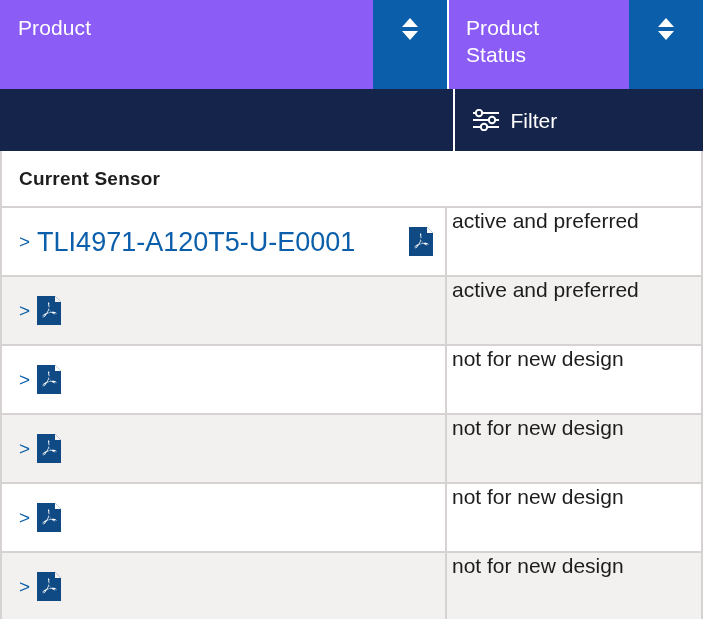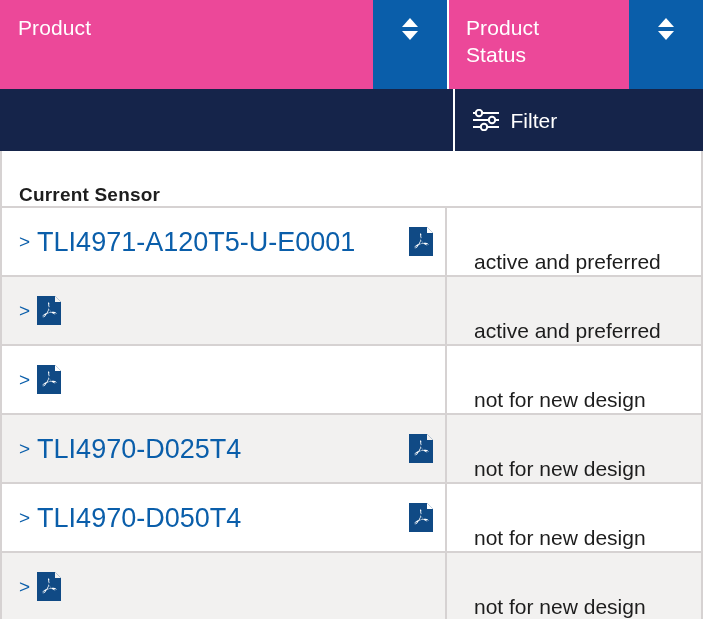--- a/index.html
+++ b/index.html
@@ -17,21 +17,21 @@
     flex-direction: column;
   }
 
   
   .thead {
     display: flex;
     height: 89px;
     flex: 0 0 89px;
   }
   .th {
-    background: #ec4899;
+    background: #8b5cf6;
     display: flex;
     align-items: stretch;
     position: relative;
   }
   .th.col-product { width: 447px; }
   .th.col-status  { width: 256px; border-left: 2px solid #ffffff; gap: 44px; }
 
   .th-label {
     flex: 1 1 auto;
     color: #ffffff;
@@ -105,21 +105,21 @@
     flex: 1 1 auto;
     border-left: 2px solid #d6d2d2;
     border-right: 2px solid #d6d2d2;
     background: #ffffff;
     overflow: hidden;
   }
 
   .group-header {
     height: 57px;
     display: flex;
-    align-items: flex-end;
+    align-items: center;
     padding-left: 17px;
     background: #ffffff;
     border-bottom: 2px solid #d6d2d2;
   }
   .group-header-label {
     font-size: 19px;
     font-weight: bold;
     color: #1d1d1d;
     letter-spacing: .2px;
   }
@@ -162,22 +162,22 @@
     width: 24px; height: 29px;
     flex: 0 0 24px;
     display: block;
     cursor: pointer;
   }
 
   .td-status {
     width: 256px;
     flex: 0 0 256px;
     display: flex;
-    align-items: flex-end;
-    padding-left: 27px;
+    align-items: flex-start;
+    padding-left: 5px;
   }
   .status-text {
     font-size: 21px;
     line-height: 26px;
     color: #1d1d1d;
     white-space: nowrap;
   }
 </style>
 </head>
 <body>
@@ -267,36 +267,34 @@
         </svg>
       </div>
       <div class="td-status">
         <span class="status-text">not for new design</span>
       </div>
     </div>
 
     <div class="trow even">
       <div class="td-product">
         <span class="chev">&gt;</span>
-        <a class="prod-link">TLI4970-D025T4</a>
         <svg class="pdf-icon" viewBox="0 0 24 29">
           <path d="M0 0 H18 L24 6 V29 H0 Z" fill="#104a85"></path>
           <path d="M18 0 L24 6 H18 Z" fill="#f2f1f0"></path>
           <path d="M12.2 6.2c-.9 0-1.3.8-1.2 1.8.1 1 .6 2.3 1 3.4-.6 1.9-1.6 4.2-2.5 5.7-1.6.8-3.3 1.7-3.9 2.6-.5.8-.1 1.7.8 1.6 1.1-.1 2.4-1.7 3.5-3.6 1.4-.5 3.1-1 4.6-1.3 1.2 1 2.7 1.9 3.6 1.9.9 0 1.3-.8.9-1.5-.4-.7-1.9-1-3.3-1-.4 0-.9 0-1.4.1-1-.9-1.9-2.1-2.5-3.4.4-1.3.8-2.7.8-3.8 0-1.5-.4-2.5-1.4-2.5zm.1 1.2c.4 0 .5.5.5 1.2 0 .7-.2 1.6-.4 2.4-.3-.9-.5-1.9-.6-2.6-.1-.6.1-1 .5-1zm-.2 5.9c.5 1 1.2 1.9 1.9 2.7-1.1.2-2.3.6-3.4.9.6-1.1 1.1-2.4 1.5-3.6zm6 3.6c.7 0 1.3.2 1.5.5.2.3 0 .6-.5.6-.6 0-1.5-.5-2.3-1.1.5 0 .9 0 1.3 0zM8.1 18.7c-.8 1.3-1.6 2.2-2.2 2.3-.4.1-.6-.3-.3-.7.4-.6 1.5-1.2 2.5-1.6z" fill="#ffffff"></path>
         </svg>
       </div>
       <div class="td-status">
         <span class="status-text">not for new design</span>
       </div>
     </div>
 
     <div class="trow odd">
       <div class="td-product">
         <span class="chev">&gt;</span>
-        <a class="prod-link">TLI4970-D050T4</a>
         <svg class="pdf-icon" viewBox="0 0 24 29">
           <path d="M0 0 H18 L24 6 V29 H0 Z" fill="#104a85"></path>
           <path d="M18 0 L24 6 H18 Z" fill="#ffffff"></path>
           <path d="M12.2 6.2c-.9 0-1.3.8-1.2 1.8.1 1 .6 2.3 1 3.4-.6 1.9-1.6 4.2-2.5 5.7-1.6.8-3.3 1.7-3.9 2.6-.5.8-.1 1.7.8 1.6 1.1-.1 2.4-1.7 3.5-3.6 1.4-.5 3.1-1 4.6-1.3 1.2 1 2.7 1.9 3.6 1.9.9 0 1.3-.8.9-1.5-.4-.7-1.9-1-3.3-1-.4 0-.9 0-1.4.1-1-.9-1.9-2.1-2.5-3.4.4-1.3.8-2.7.8-3.8 0-1.5-.4-2.5-1.4-2.5zm.1 1.2c.4 0 .5.5.5 1.2 0 .7-.2 1.6-.4 2.4-.3-.9-.5-1.9-.6-2.6-.1-.6.1-1 .5-1zm-.2 5.9c.5 1 1.2 1.9 1.9 2.7-1.1.2-2.3.6-3.4.9.6-1.1 1.1-2.4 1.5-3.6zm6 3.6c.7 0 1.3.2 1.5.5.2.3 0 .6-.5.6-.6 0-1.5-.5-2.3-1.1.5 0 .9 0 1.3 0zM8.1 18.7c-.8 1.3-1.6 2.2-2.2 2.3-.4.1-.6-.3-.3-.7.4-.6 1.5-1.2 2.5-1.6z" fill="#ffffff"></path>
         </svg>
       </div>
       <div class="td-status">
         <span class="status-text">not for new design</span>
       </div>
     </div>

